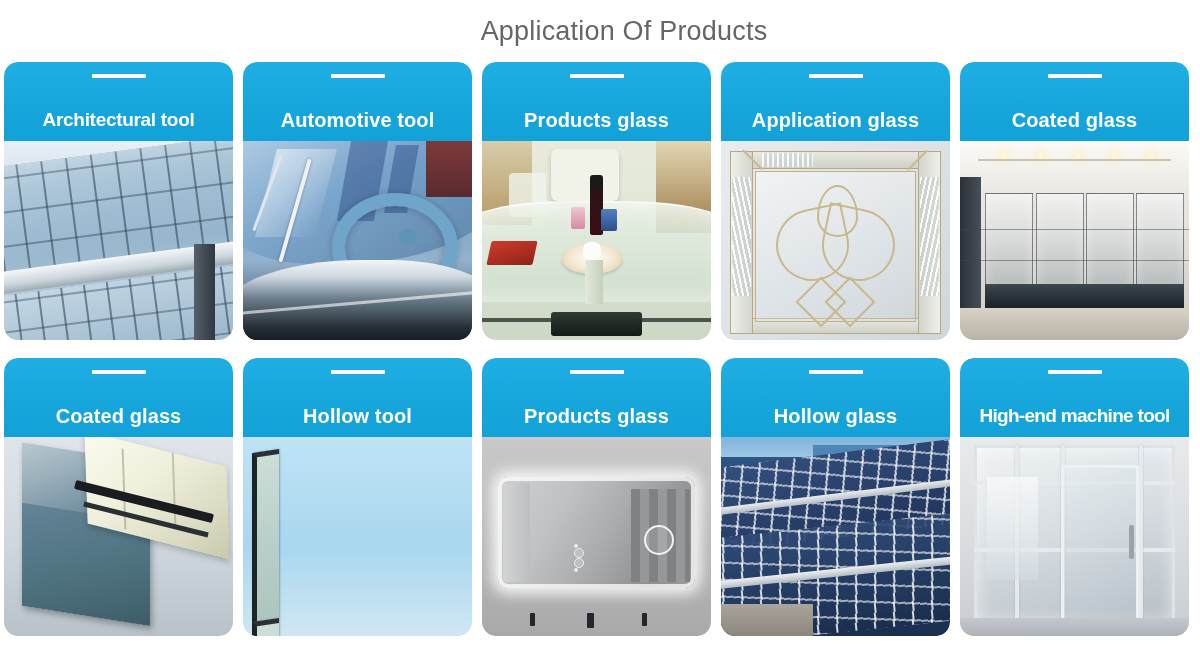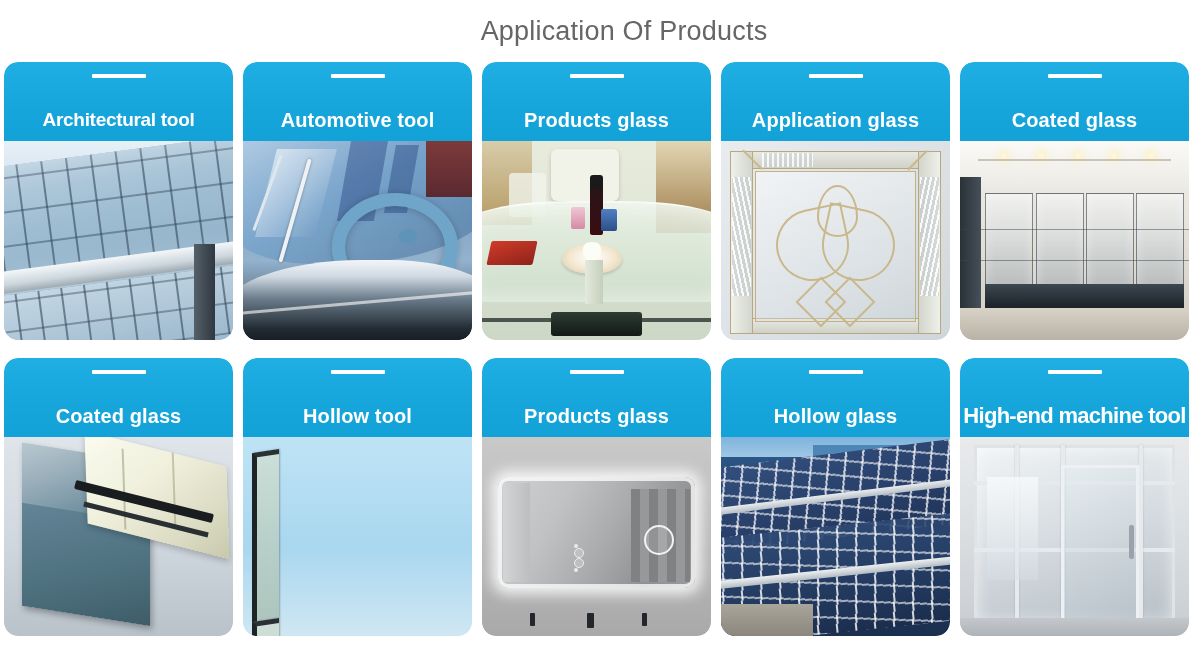--- a/index.html
+++ b/index.html
@@ -80,21 +80,21 @@
   .head-label {
     color: #ffffff;
     font-size: 20px;
     font-weight: 700;
     line-height: 24px;
     white-space: nowrap;
     text-align: center;
     letter-spacing: 0.1px;
   }
   .head-label.squeeze { font-size: 19px; letter-spacing: -0.3px; }
-  .head-label.squeeze2 { font-size: 22px; letter-spacing: -0.7px; }
+  .head-label.squeeze2 { font-size: 19px; letter-spacing: -0.7px; }
 
   
   .card-photo {
     position: relative;
     height: 199px;
     overflow: hidden;
     border-radius: 0 0 14px 14px;
     background: #dfe5ea;
   }
   .ph { position: absolute; inset: 0; overflow: hidden; }

